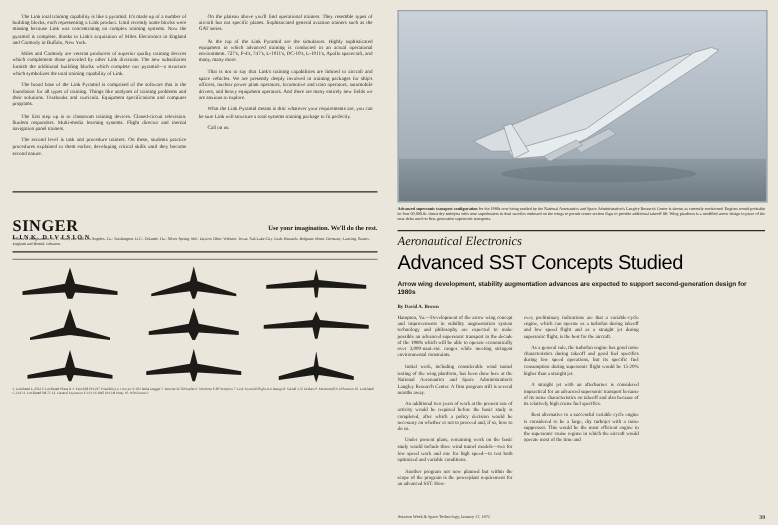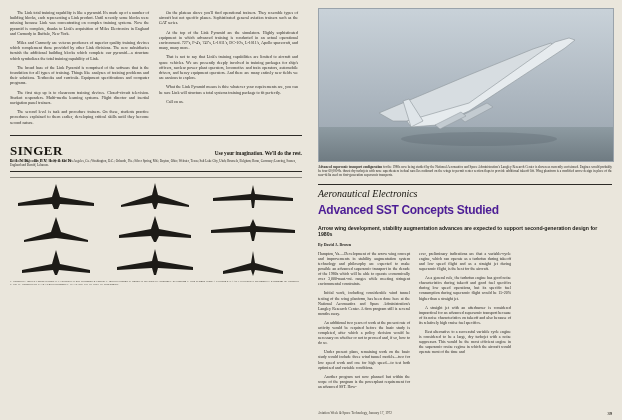--- a/index.html
+++ b/index.html
@@ -17,22 +17,22 @@
   .twocol{display:flex;gap:10px;}
   .tcol{width:139px;}
   p.body{
     font-size:4.1px;line-height:5.2px;text-align:justify;
     margin:0 0 4px 0;text-indent:7px;
     color:#2a2824;
   }
 
   
   .ad{
-    margin-top:6px;border-top:1px solid #2c2a26;border-bottom:1px solid #2c2a26;
-    padding:8px 0 4px 0;
+    margin-top:24px;border-top:1px solid #2c2a26;border-bottom:1px solid #2c2a26;
+    padding:20px 0 4px 0;
   }
   .ad-brand{
     font-family:"Liberation Serif", serif;
     font-size:13px;letter-spacing:.5px;font-weight:bold;color:#17150f;line-height:13px;
   }
   .ad-div{font-size:5px;letter-spacing:2px;font-weight:bold;margin-top:1px;color:#17150f;}
   .ad-tag{font-size:5.2px;font-weight:bold;line-height:6px;color:#17150f;text-align:right;margin-top:-13px;}
   .ad-addr{font-size:3.2px;line-height:4px;margin-top:3px;color:#2a2824;}
 
   
@@ -47,21 +47,21 @@
     position:relative;width:294px;height:152px;background:#b9c3cc;overflow:hidden;
     border:1px solid #9aa3ab;
   }
   .photo .sky{position:absolute;inset:0;background:linear-gradient(180deg,#c9d2d9 0%,#aeb8c1 55%,#97a2ac 100%);}
   .photo .ground{position:absolute;left:0;right:0;bottom:0;height:34px;background:linear-gradient(180deg,#8e9ba2,#6f7b82);}
   .photo-caption{font-size:3.3px;line-height:4.2px;margin-top:3px;color:#2b2924;text-align:justify;}
   .photo-caption b{font-weight:bold;}
 
   .deptline{border-top:1px solid #2c2a26;margin-top:6px;}
   .dept{font-family:"Liberation Serif",serif;font-style:italic;font-size:10px;margin:3px 0 2px 0;color:#17150f;}
-  .headline{font-family:"Liberation Sans",sans-serif;font-weight:bold;font-size:12px;line-height:19px;letter-spacing:-.3px;margin:1px 0 5px 0;color:#4c1d95;}
+  .headline{font-family:"Liberation Sans",sans-serif;font-weight:normal;font-size:16px;line-height:19px;letter-spacing:-.3px;margin:1px 0 5px 0;color:#000000;}
   .subhead{font-family:"Liberation Sans",sans-serif;font-size:5.2px;line-height:6.6px;font-weight:bold;color:#1b1a16;margin-bottom:4px;}
   .byline{font-size:4px;font-weight:bold;margin-bottom:4px;color:#2a2824;}
   .rcols{display:flex;gap:9px;margin-top:2px;}
   .rcol{width:92px;}
   .rcol p{font-size:4px;line-height:5.1px;text-align:justify;margin:0 0 4px 0;text-indent:6px;color:#2a2824;}
   .rcol p.noind{text-indent:0;}
   .footer{position:absolute;left:8px;bottom:4px;right:10px;display:flex;justify-content:space-between;font-size:3.4px;color:#3a372f;}
   .pagenum{font-weight:bold;font-size:4.6px;}
 </style>
 </head>

